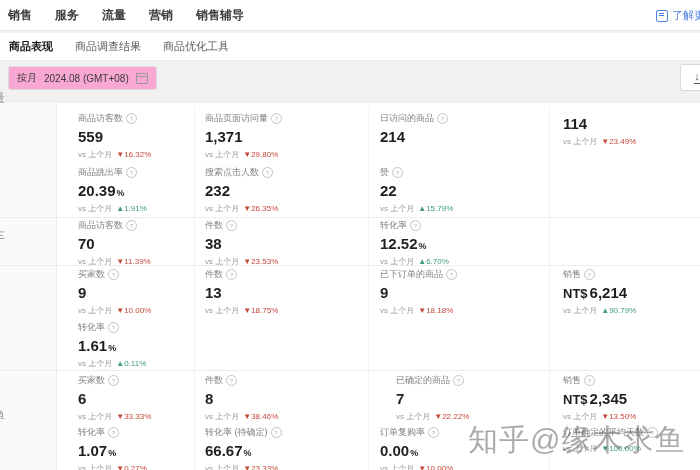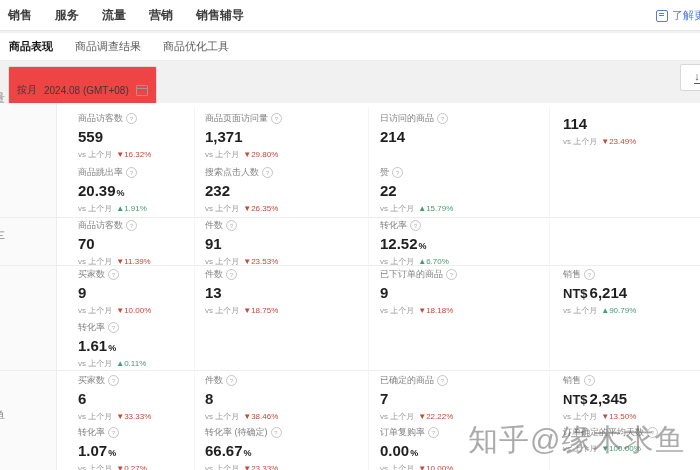--- a/index.html
+++ b/index.html
@@ -31,21 +31,21 @@
   .subnav{
     position:absolute;top:33px;left:0;right:0;height:28px;background:#ffffff;
     display:flex;align-items:center;padding-left:9px;gap:22px;box-sizing:border-box;
     border-bottom:1px solid #ececec;
   }
   .subnav .tab{font-size:11px;color:#5a5a5a;cursor:pointer;white-space:nowrap;}
   .subnav .tab.active{color:#141414;font-weight:700;}
   
   .datectl{
     position:absolute;left:8px;top:66px;height:22px;display:inline-flex;align-items:center;gap:7px;
-    background:#ef4444;border:1px solid #dcdcdc;border-radius:2px;padding:12px 8px;
+    background:#f9a8d4;border:1px solid #dcdcdc;border-radius:2px;padding:0 8px;
     font-size:10px;color:#3a3a3a;cursor:pointer;white-space:nowrap;
   }
   .cal-icon{
     width:10px;height:9px;border:1px solid #9a9a9a;border-radius:1px;position:relative;display:inline-block;
   }
   .cal-icon::before{content:"";position:absolute;left:0;right:0;top:2px;height:1px;background:#9a9a9a;}
   .dl-btn{
     position:absolute;right:-14px;top:64px;width:32px;height:25px;background:#fff;
     border:1px solid #d8d8d8;border-radius:2px;display:flex;align-items:center;justify-content:center;
     cursor:pointer;
@@ -177,21 +177,21 @@
         <span class="info">?</span>
       </div>
       <div class="card-value"><span>70</span></div>
       <div class="card-delta"><span class="vs">vs 上个月</span><span class="delta-red">▼</span><span class="delta-red">11.39%</span></div>
     </div>
     <div class="card" style="left: 205px; top: 219px;">
       <div class="card-label">
         <span>件数</span>
         <span class="info">?</span>
       </div>
-      <div class="card-value"><span>91</span></div>
+      <div class="card-value"><span>38</span></div>
       <div class="card-delta"><span class="vs">vs 上个月</span><span class="delta-red">▼</span><span class="delta-red">23.53%</span></div>
     </div>
     <div class="card" style="left: 380px; top: 219px;">
       <div class="card-label">
         <span>转化率</span>
         <span class="info">?</span>
       </div>
       <div class="card-value"><span>12.52</span><span class="unit">%</span></div>
       <div class="card-delta"><span class="vs">vs 上个月</span><span class="delta-green">▲</span><span class="delta-green">6.70%</span></div>
     </div>
@@ -244,21 +244,21 @@
       <div class="card-delta"><span class="vs">vs 上个月</span><span class="delta-red">▼</span><span class="delta-red">33.33%</span></div>
     </div>
     <div class="card" style="left: 205px; top: 374px;">
       <div class="card-label">
         <span>件数</span>
         <span class="info">?</span>
       </div>
       <div class="card-value"><span>8</span></div>
       <div class="card-delta"><span class="vs">vs 上个月</span><span class="delta-red">▼</span><span class="delta-red">38.46%</span></div>
     </div>
-    <div class="card" style="left: 380px; top: 374px;">
+    <div class="card" style="left: 396px; top: 374px;">
       <div class="card-label">
         <span>已确定的商品</span>
         <span class="info">?</span>
       </div>
       <div class="card-value"><span>7</span></div>
       <div class="card-delta"><span class="vs">vs 上个月</span><span class="delta-red">▼</span><span class="delta-red">22.22%</span></div>
     </div>
     <div class="card" style="left: 563px; top: 374px;">
       <div class="card-label">
         <span>销售</span>

